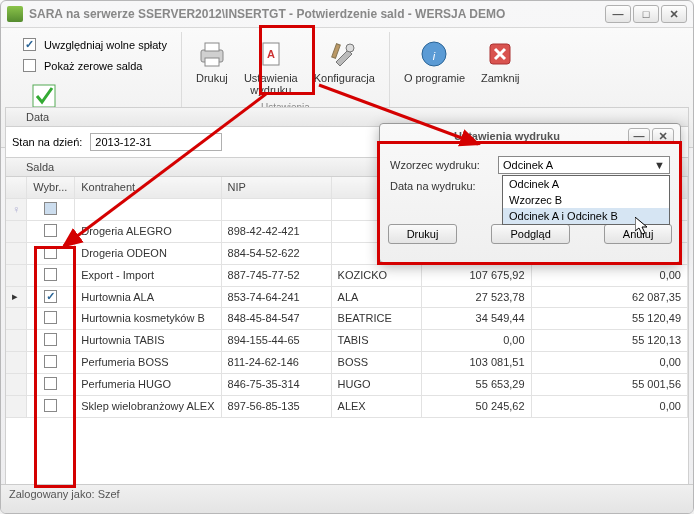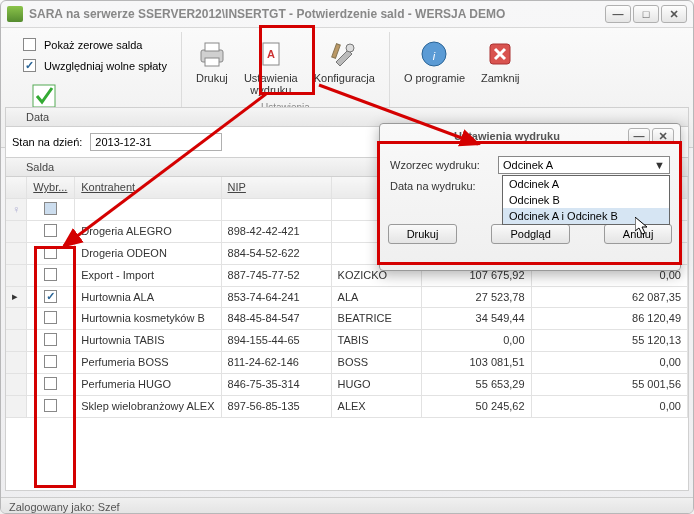--- a/index.html
+++ b/index.html
@@ -22,32 +22,32 @@
 .opt-row { display: flex; align-items: center; gap: 8px; }
 .chk { width: 13px; height: 13px; border: 1px solid #888; background: #fff; display: inline-flex; align-items: center; justify-content: center; }
 .chk.checked::after { content: "✓"; color: #2a6496; font-size: 11px; font-weight: bold; }
 .content { position: absolute; top: 106px; left: 4px; right: 4px; bottom: 22px; display: flex; flex-direction: column; }
 .section-header { background: linear-gradient(#f5f5f5,#e8e8e8); border: 1px solid #d0d0d0; padding: 3px 20px; color: #444; }
 .date-row { display: flex; align-items: center; gap: 8px; padding: 6px; background: #fff; border: 1px solid #d0d0d0; border-top: none; }
 .date-input { border: 1px solid #b0b0b0; padding: 2px 4px; width: 132px; background: #fff; }
 .grid-wrap { flex: 1; background: #fff; border: 1px solid #d0d0d0; border-top: none; overflow: hidden; position: relative; }
 .grid { width: 100%; border-collapse: collapse; }
 .grid th, .grid td { border-right: 1px solid #e2e2e2; border-bottom: 1px solid #e2e2e2; padding: 3px 6px; text-align: left; color: #333; white-space: nowrap; height: 21px;}
-.grid th { background: linear-gradient(#f7f7f7,#eaeaea); font-weight: normal; color: #444; position: sticky; top: 0; text-decoration: underline; }
+.grid th { background: linear-gradient(#f7f7f7,#eaeaea); font-weight: normal; color: #444; position: sticky; top: 0; }
 .grid td.num { text-align: right; }
 .rowhead { width: 18px; background: #f2f2f2; text-align: center; color: #888; }
 .grid tr.filter td { height: 22px; }
 .filter-icon { color: #a7a7d0; }
-.statusbar { position: absolute; bottom: 0; left: 0; right: 0; height: 16px; background: linear-gradient(#f0f0f0,#e4e4e4); border-top: 1px solid #ccc; padding: 3px 8px; color: #555; }
+.statusbar { position: absolute; bottom: 0; left: 0; right: 0; height: 29px; background: linear-gradient(#f0f0f0,#e4e4e4); border-top: 1px solid #ccc; padding: 3px 8px; color: #555; }
 .highlight-red { position: absolute; border: 3px solid #d40000; pointer-events: none; z-index: 50; }
 .arrow { position: absolute; z-index: 55; pointer-events: none; }
 .popup { position: absolute; left: 378px; top: 122px; width: 302px; background: linear-gradient(#f9f9f9,#efefef); border: 1px solid #999; border-radius: 4px; box-shadow: 0 4px 14px rgba(0,0,0,.3); z-index: 40; }
 .popup-title { display: flex; align-items: center; padding: 4px 6px; font-weight: bold; color: #555; }
 .popup-title span { flex: 1; text-align: center; }
-.popup-body { padding: 8px 10px 26px 10px; }
+.popup-body { padding: 8px 10px 18px 10px; }
 .popup-row { display: flex; align-items: center; gap: 6px; margin-bottom: 6px; }
 .popup-row label { width: 102px; color: #333; }
 .combo { flex: 1; border: 1px solid #888; background: #fff; padding: 2px 4px; position: relative; height: 18px; display: flex; align-items: center; }
 .combo .caret { position: absolute; right: 4px; top: 2px; color: #333; }
 .dropdown { position: absolute; left: 122px; top: 51px; right: 10px; background: #fff; border: 1px solid #666; z-index: 45; }
 .dropdown div { padding: 2px 6px; cursor: pointer; }
 .dropdown div.sel { background: #d6e5f3; }
 .popup-btns { display: flex; gap: 34px; justify-content: center; margin-top: 32px; }
 .pbtn { background: linear-gradient(#fafafa,#e4e4e4); border: 1px solid #9a9a9a; border-radius: 3px; padding: 3px 18px; cursor: pointer; }
 .cursor { position: absolute; z-index: 60; pointer-events: none; }
@@ -65,26 +65,26 @@
       <div class="win-btn">—</div>
       <div class="win-btn">□</div>
       <div class="win-btn">✕</div>
     </div>
   </div>
 
   <div class="ribbon">
     <div class="ribbon-group" style="flex-direction:column;align-items:flex-start;">
       <div class="opt-checks">
         <div class="opt-row">
+          <span class="chk checked"></span>
+          <span>Uwzględniaj wolne spłaty</span>
+        </div>
+        <div class="opt-row">
           <span class="chk"></span>
           <span>Pokaż zerowe salda</span>
-        </div>
-        <div class="opt-row">
-          <span class="chk checked"></span>
-          <span>Uwzględniaj wolne spłaty</span>
         </div>
       </div>
       <div class="ribbon-buttons">
         <div class="rbtn">
           <div class="icon">
             <svg width="28" height="28">
                 <rect x="3" y="3" width="22" height="22" fill="#fff" stroke="#5a5"></rect>
                 <path d="M7 14 l5 6 l10 -14" stroke="#3a3" stroke-width="3" fill="none"></path>
               </svg>
           </div>
@@ -221,21 +221,21 @@
               <td class="num">27 523,78</td>
               <td class="num">62 087,35</td>
             </tr>
             <tr>
               <td class="rowhead"></td>
               <td style="text-align:center"><span class="chk"></span></td>
               <td>Hurtownia kosmetyków B</td>
               <td>848-45-84-547</td>
               <td>BEATRICE</td>
               <td class="num">34 549,44</td>
-              <td class="num">86 120,49</td>
+              <td class="num">55 120,49</td>
             </tr>
             <tr>
               <td class="rowhead"></td>
               <td style="text-align:center"><span class="chk"></span></td>
               <td>Hurtownia TABIS</td>
               <td>894-155-44-65</td>
               <td>TABIS</td>
               <td class="num">0,00</td>
               <td class="num">55 120,13</td>
             </tr>
@@ -287,21 +287,21 @@
         <div class="combo">
           <span>Odcinek A</span>
           <span class="caret">▼</span>
         </div>
       </div>
       <div class="popup-row">
         <label>Data na wydruku:</label>
       </div>
       <div class="dropdown" id="dropdown">
           <div>Odcinek A</div>
-          <div>Odcinek B</div>
+          <div>Wzorzec B</div>
           <div class="sel">Odcinek A i Odcinek B</div>
         </div>
       <div class="popup-btns">
         <div class="pbtn">Drukuj</div>
         <div class="pbtn">Podgląd</div>
         <div class="pbtn">Anuluj</div>
       </div>
     </div>
   </div>
 

